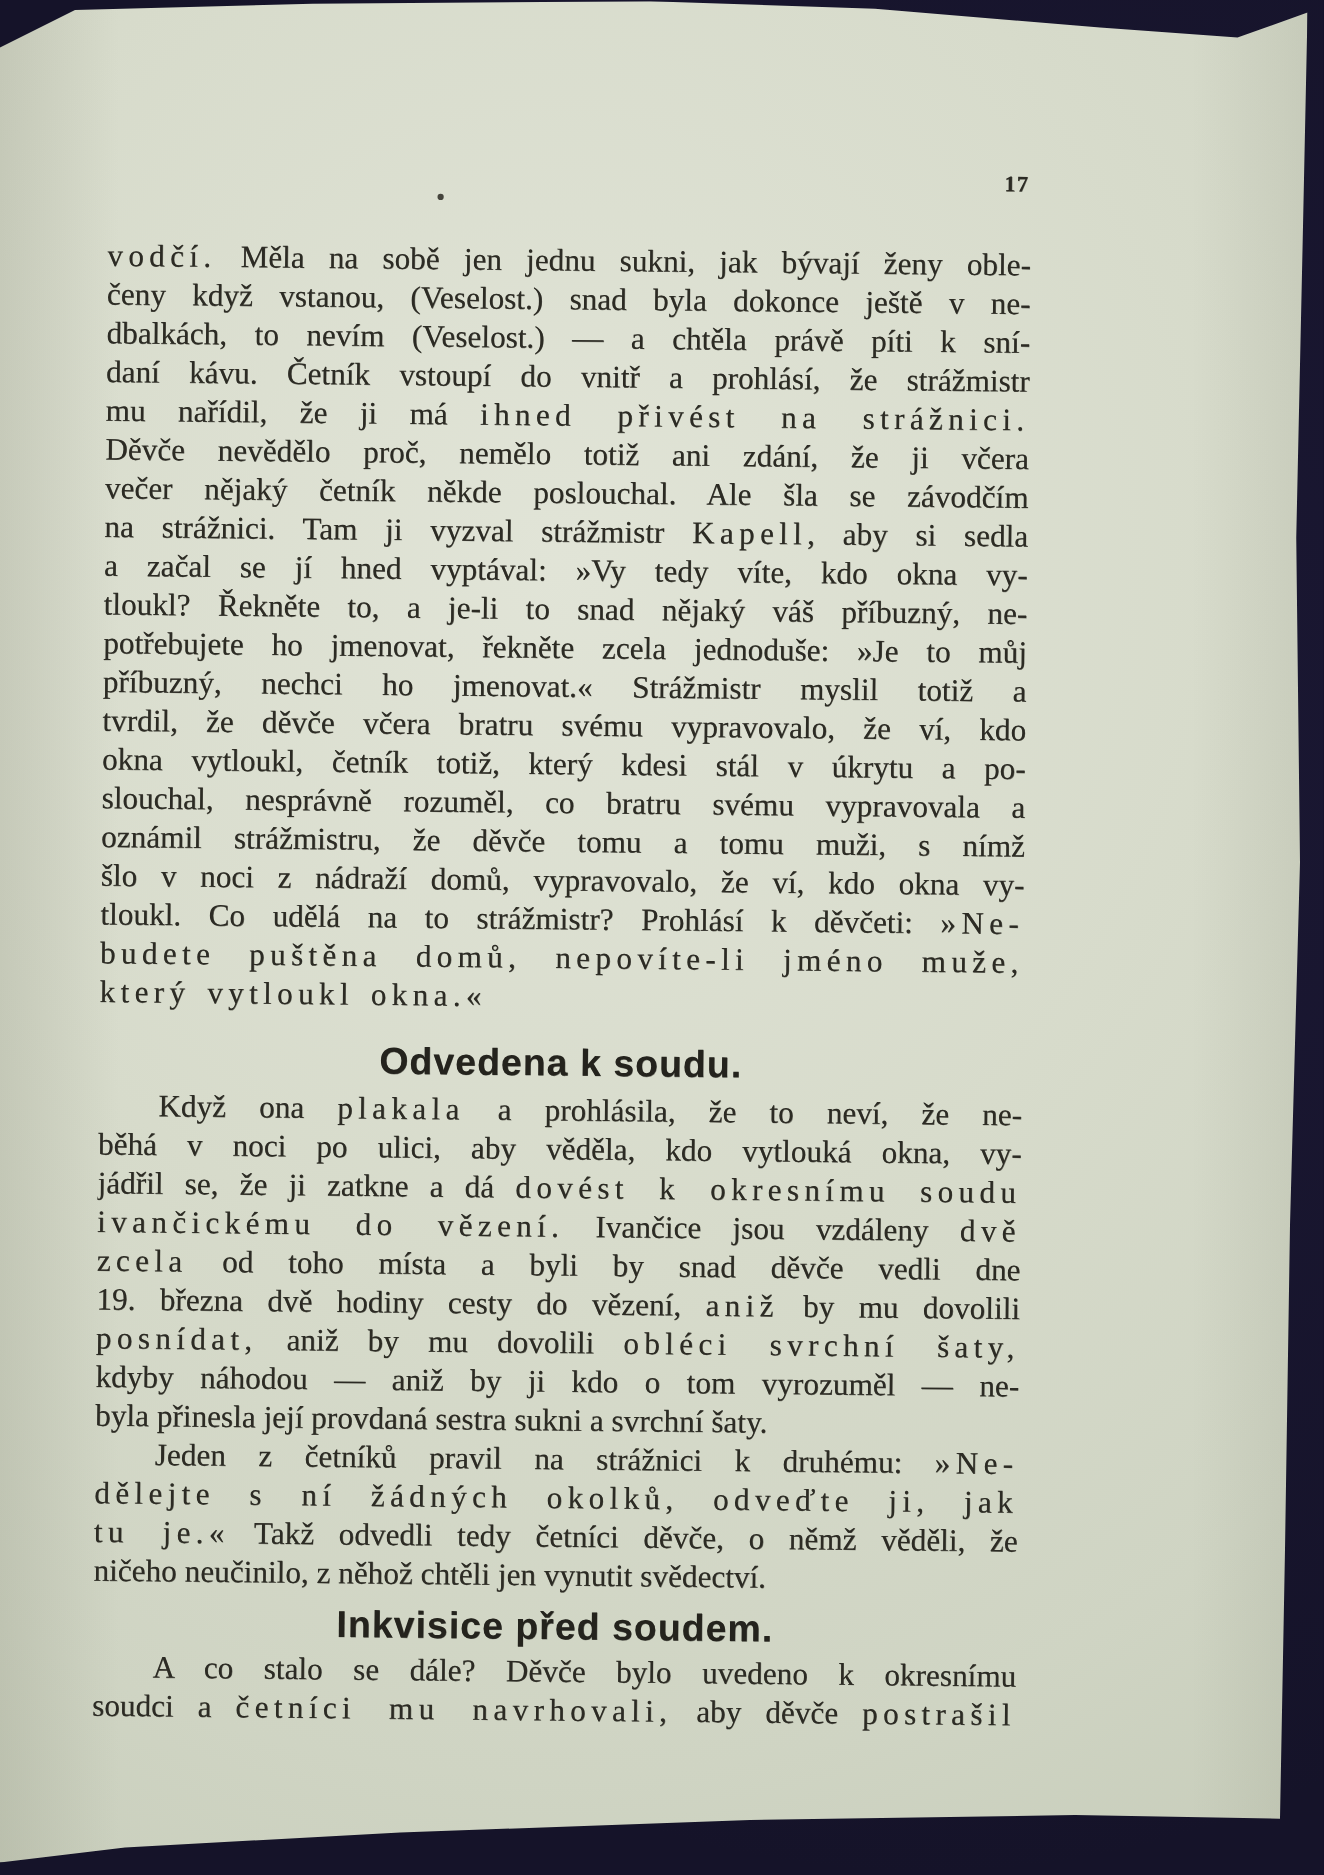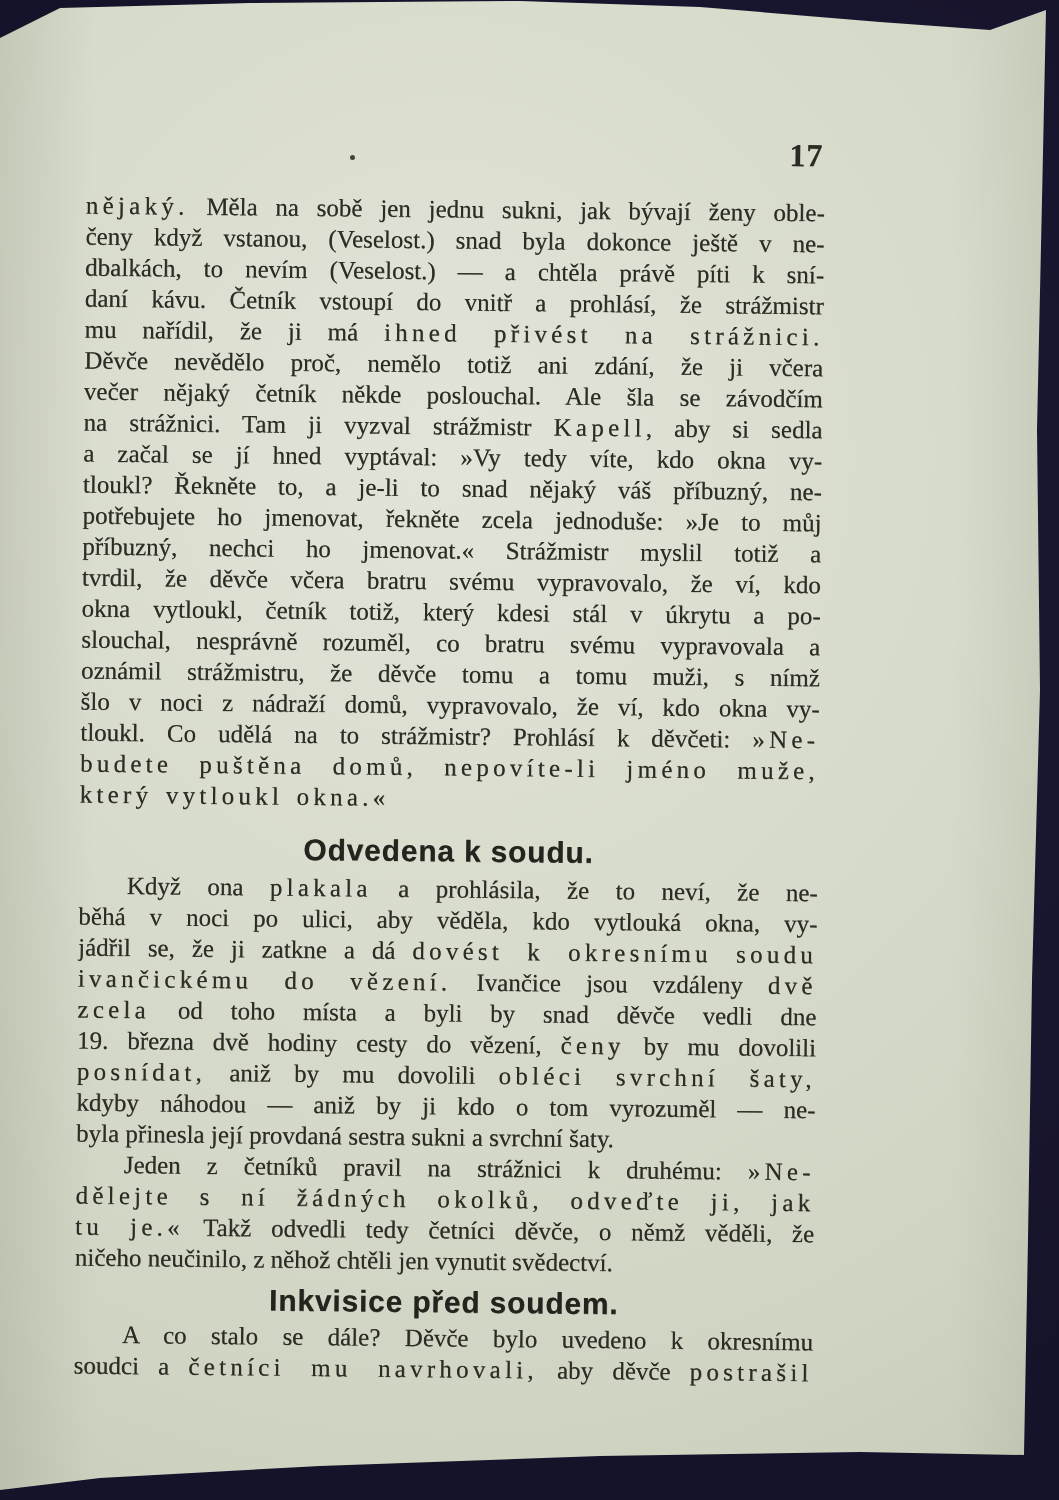--- a/index.html
+++ b/index.html
@@ -29,21 +29,21 @@
       drop-shadow(2px 2px 0 rgba(246,248,236,.9))
       drop-shadow(0 -1.5px 0 rgba(240,243,230,.75));
   }
   .text-column{
     position:absolute;left:86px;top:0;width:739px;height:1500px;
     transform:rotate(0.6deg);transform-origin:40px 190px;
     color:var(--ink,#2c2b24);
   }
   .page-number{
     position:absolute;top:130px;right:2px;
-    font-size:32px;font-weight:bold;letter-spacing:1px;
+    font-size:18px;font-weight:bold;letter-spacing:1px;
     text-shadow:.3px .3px .5px rgba(35,33,25,.55);
   }
   .text-flow{position:absolute;top:190px;left:0;width:739px;}
   .line{
     height:31px;line-height:31px;font-size:25px;overflow:hidden;
     text-align:justify;text-align-last:justify;
     text-shadow:.3px .3px .5px rgba(35,33,25,.55);
   }
   .line.no-just{text-align:left;text-align-last:left;}
   .line.indent{text-indent:48px;}
@@ -65,21 +65,21 @@
 <body>
 
 <div class="scan-bg"></div>
 
 <div class="paper">
   <div class="ink-speck"></div>
   <div class="text-column">
     <div class="page-number">17</div>
     <div class="text-flow">
         <div class="paragraph">
-          <div class="line"><span class="sp">nějaký.</span><span> Měla na sobě jen jednu sukni, jak bývají ženy oble-</span></div>
+          <div class="line"><span class="sp">vodčí.</span><span> Měla na sobě jen jednu sukni, jak bývají ženy oble-</span></div>
           <div class="line"><span>čeny když vstanou, (Veselost.) snad byla dokonce ještě v ne-</span></div>
           <div class="line"><span>dbalkách, to nevím (Veselost.) — a chtěla právě píti k sní-</span></div>
           <div class="line"><span>daní kávu. Četník vstoupí do vnitř a prohlásí, že strážmistr</span></div>
           <div class="line"><span>mu nařídil, že ji má </span><span class="sp">ihned přivést na strážnici.</span></div>
           <div class="line"><span>Děvče nevědělo proč, nemělo totiž ani zdání, že ji včera</span></div>
           <div class="line"><span>večer nějaký četník někde poslouchal. Ale šla se závodčím</span></div>
           <div class="line"><span>na strážnici. Tam ji vyzval strážmistr </span><span class="sp">Kapell</span><span>, aby si sedla</span></div>
           <div class="line"><span>a začal se jí hned vyptával: »Vy tedy víte, kdo okna vy-</span></div>
           <div class="line"><span>tloukl? Řekněte to, a je-li to snad nějaký váš příbuzný, ne-</span></div>
           <div class="line"><span>potřebujete ho jmenovat, řekněte zcela jednoduše: »Je to můj</span></div>
@@ -93,21 +93,21 @@
           <div class="line"><span class="sp">budete puštěna domů, nepovíte-li jméno muže,</span></div>
           <div class="line no-just"><span class="sp">který vytloukl okna.«</span></div>
         </div>
         <div class="heading h1">Odvedena k soudu.</div>
         <div class="paragraph">
           <div class="line indent"><span>Když ona </span><span class="sp">plakala</span><span> a prohlásila, že to neví, že ne-</span></div>
           <div class="line"><span>běhá v noci po ulici, aby věděla, kdo vytlouká okna, vy-</span></div>
           <div class="line"><span>jádřil se, že ji zatkne a dá </span><span class="sp">dovést k okresnímu soudu</span></div>
           <div class="line"><span class="sp">ivančickému do vězení.</span><span> Ivančice jsou vzdáleny </span><span class="sp">dvě</span></div>
           <div class="line"><span class="sp">zcela</span><span> od toho místa a byli by snad děvče vedli dne</span></div>
-          <div class="line"><span>19. března dvě hodiny cesty do vězení, </span><span class="sp">čeny</span><span> by mu dovolili</span></div>
+          <div class="line"><span>19. března dvě hodiny cesty do vězení, </span><span class="sp">aniž</span><span> by mu dovolili</span></div>
           <div class="line"><span class="sp">posnídat,</span><span> aniž by mu dovolili </span><span class="sp">obléci svrchní šaty,</span></div>
           <div class="line"><span>kdyby náhodou — aniž by ji kdo o tom vyrozuměl — ne-</span></div>
           <div class="line no-just"><span>byla přinesla její provdaná sestra sukni a svrchní šaty.</span></div>
         </div>
         <div class="paragraph">
           <div class="line indent"><span>Jeden z četníků pravil na strážnici k druhému: </span><span class="sp">»Ne-</span></div>
           <div class="line"><span class="sp">dělejte s ní žádných okolků, odveďte ji, jak</span></div>
           <div class="line"><span class="sp">tu je.«</span><span> Takž odvedli tedy četníci děvče, o němž věděli, že</span></div>
           <div class="line no-just"><span>ničeho neučinilo, z něhož chtěli jen vynutit svědectví.</span></div>
         </div>

